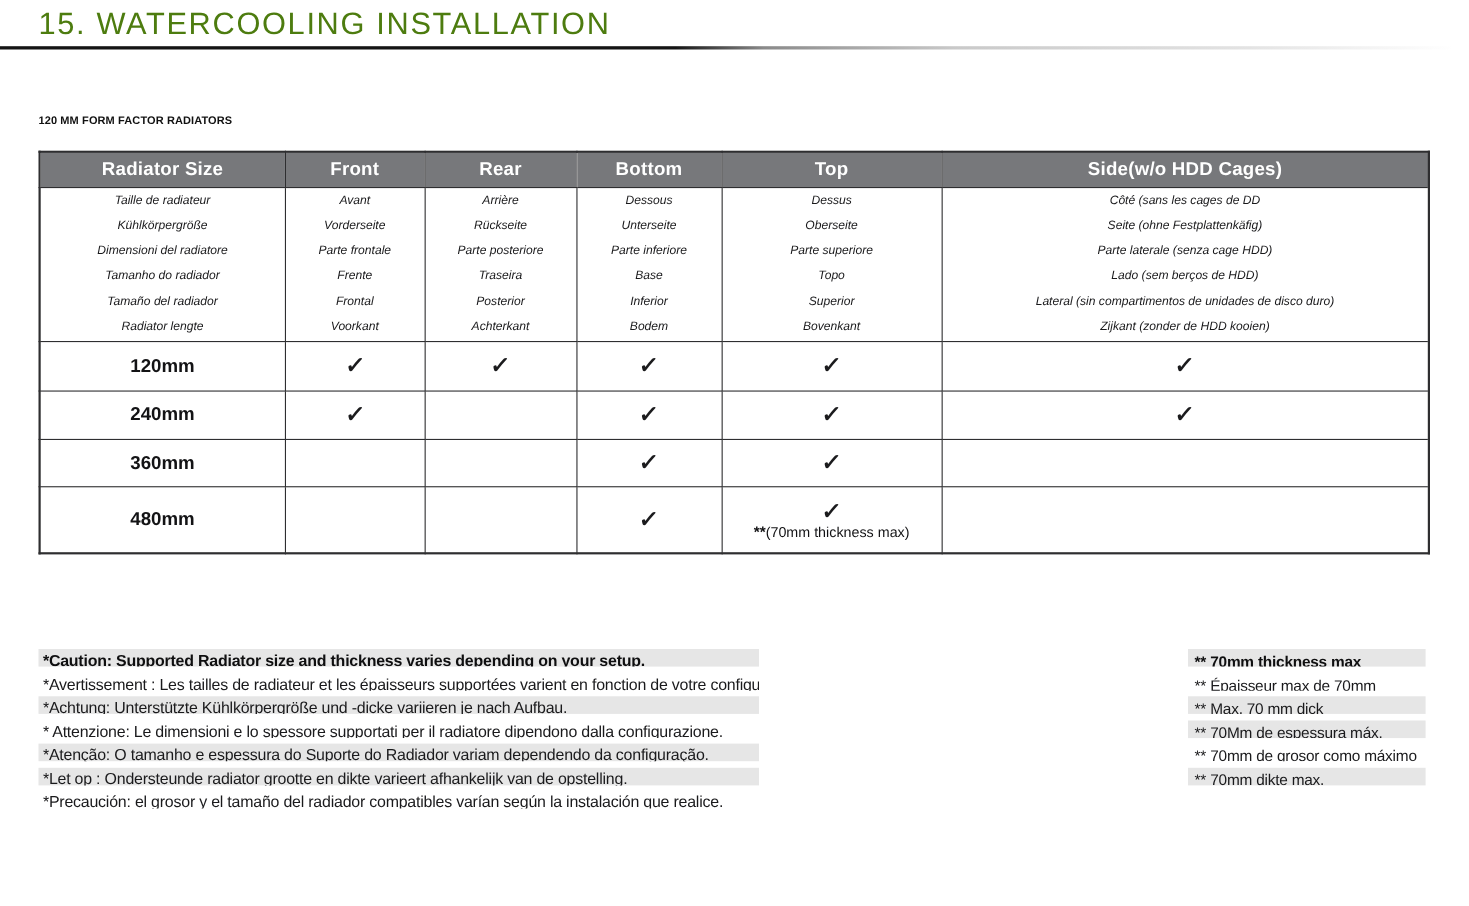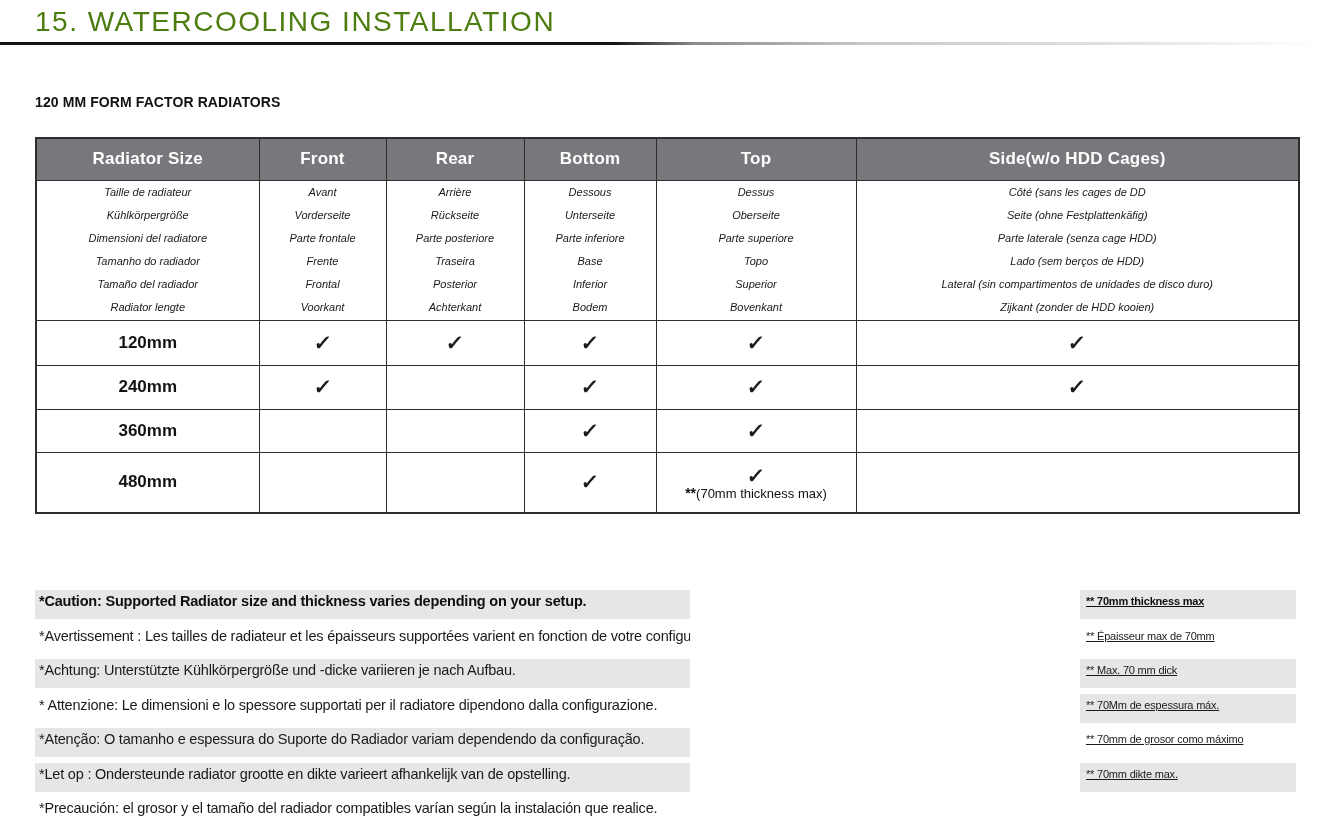--- a/index.html
+++ b/index.html
@@ -35,22 +35,22 @@
     height: 3px;
     background: linear-gradient(to right,
       #141414 0%, #141414 46%,
       #8a8a8a 52%, #c9c9c9 65%,
       #e3e3e3 85%, rgba(255,255,255,0) 99%);
   }
 
   .section-subtitle {
     position: absolute;
     left: 35px;
-    top: 94px;
-    font-size: 14px;
+    top: 105px;
+    font-size: 10px;
     font-weight: 700;
     color: #111111;
     letter-spacing: 0.1px;
   }
 
   
   .radiator-table {
     position: absolute;
     left: 35px;
     top: 137px;
@@ -59,21 +59,21 @@
     table-layout: fixed;
     border: 2px solid #2e2e30;
   }
   .radiator-table td, .radiator-table th {
     border: 1px solid #2e2e30;
     text-align: center;
     vertical-align: middle;
     overflow: hidden;
   }
   .radiator-table tr.header-row {
-    height: 42px;
+    height: 32px;
   }
   .radiator-table th {
     background: #77787b;
     color: #ffffff;
     font-size: 17px;
     font-weight: 700;
     letter-spacing: 0.2px;
   }
   .radiator-table tr.translations-row { height: 140px; }
   .cell-translations {
@@ -118,33 +118,33 @@
     top: 590px;
     width: 655px;
   }
   .notes-right {
     position: absolute;
     left: 1080px;
     top: 590px;
     width: 216px;
   }
   .note-row {
-    height: 29px;
+    height: 16px;
     line-height: 23px;
     margin-bottom: 5.5px;
     font-size: 14.5px;
     letter-spacing: -0.2px;
     color: #1a1a1c;
     padding-left: 4px;
     white-space: nowrap;
     overflow: hidden;
   }
   .note-row.shaded { background: #e6e6e6; }
   .note-row.bold { font-weight: 700; color: #0f0f10; }
-  .notes-right .note-row { font-size: 11px; padding-left: 6px; text-decoration: underline; }
+  .notes-right .note-row { font-size: 14px; padding-left: 6px; text-decoration: underline; }
 </style>
 </head>
 <body>
 
 <div class="page">
 
   <div class="page-title">15. WATERCOOLING INSTALLATION</div>
   <div class="title-rule"></div>
 
   <div class="section-subtitle">120 MM FORM FACTOR RADIATORS</div>

